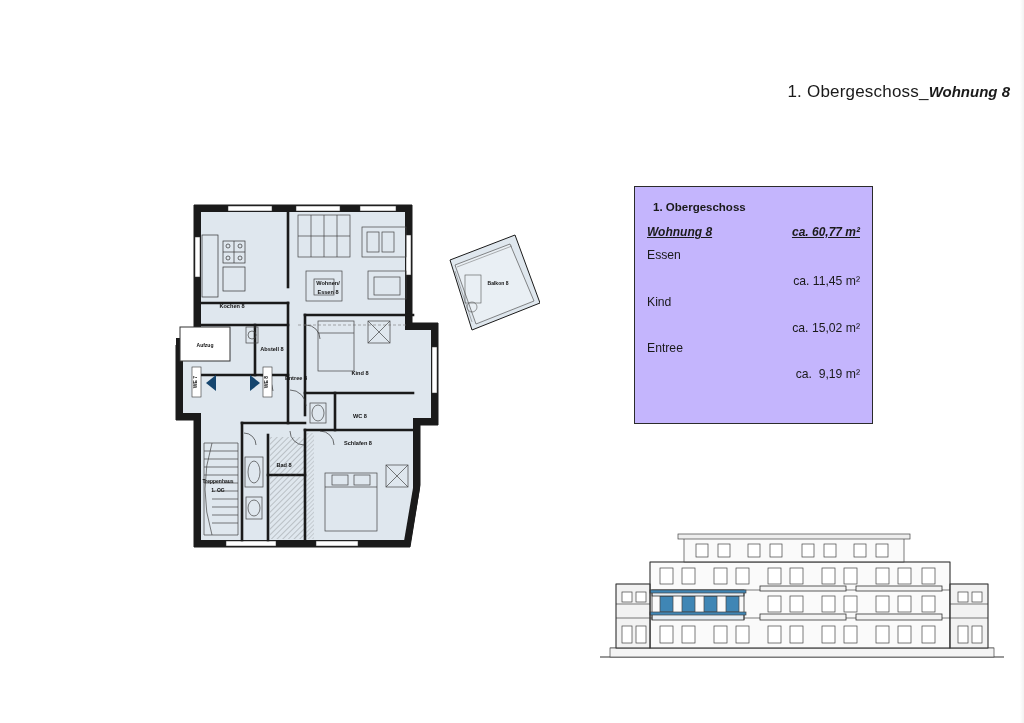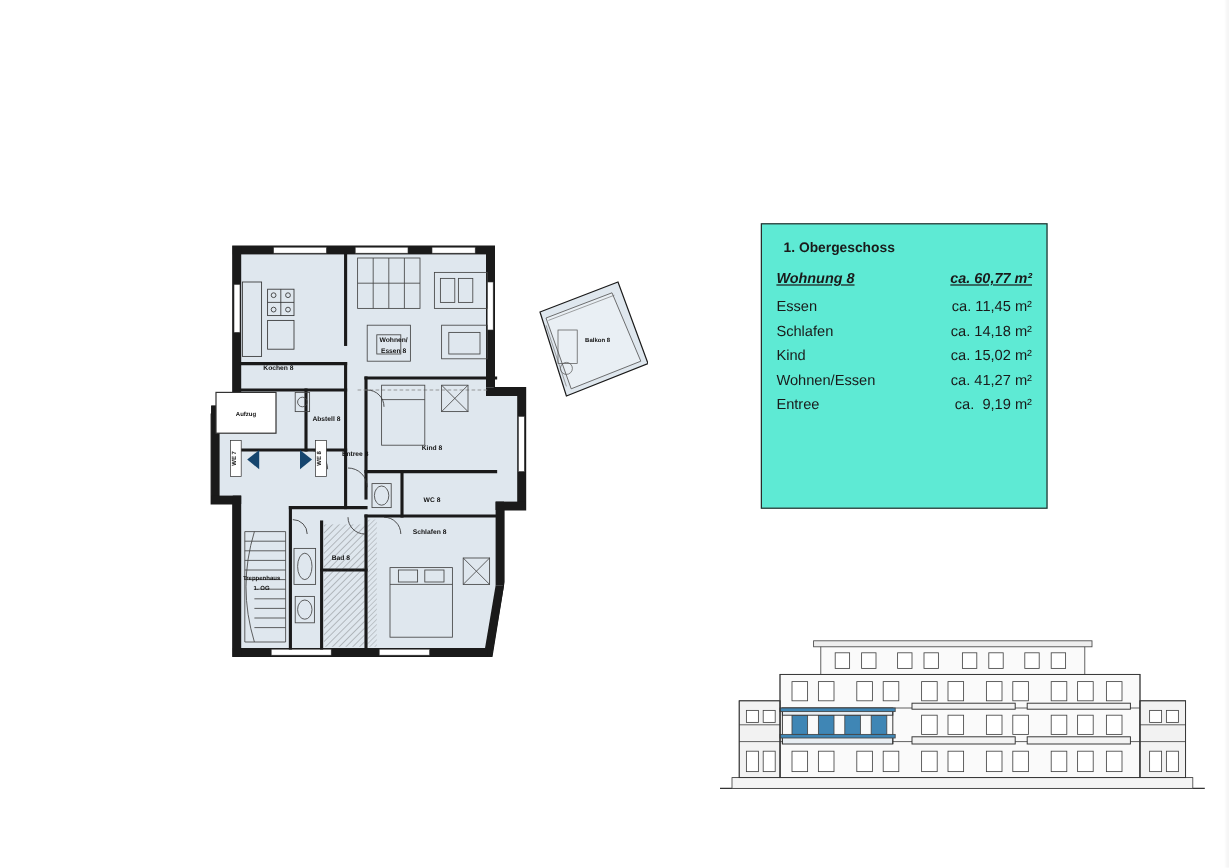--- a/index.html
+++ b/index.html
@@ -44,21 +44,21 @@
 
   
   .legend {
     position: absolute;
     left: 634px;
     top: 186px;
     width: 239px;
     height: 238px;
     border: 1px solid #2b2b2b;
     box-sizing: border-box;
-    background: #5eead4;
+    background: #c4b5fd;
     padding: 10px 12px 0 12px;
   }
   .legend-head {
     font-size: 11.5px;
     font-weight: bold;
     margin: 4px 0 12px 6px;
   }
   .legend-unit {
     display: flex;
     justify-content: space-between;
@@ -73,20 +73,21 @@
   .legend-row {
     display: flex;
     justify-content: space-between;
     font-size: 12.2px;
     line-height: 20.5px;
   }
   .legend-row .lbl { white-space: nowrap; }
   .legend-row .val {
     white-space: pre;
     font-variant-numeric: tabular-nums;
+    margin-top: 26px;
   }
 
   
   .plan {
     position: absolute;
     left: 120px;
     top: 175px;
     width: 420px;
     height: 420px;
   }
@@ -130,20 +131,23 @@
     right: 0; top: 0;
     width: 4px; height: 723px;
     background: linear-gradient(to right, rgba(0,0,0,0.0), rgba(0,0,0,0.05));
   }
 </style>
 </head>
 <body>
 
 <div class="page">
 
+  <div class="title-block">
+    <span class="title-main">1. Obergeschoss_</span><span class="title-sub">Wohnung 8</span>
+  </div>
 
   <div class="plan">
     <svg width="420" height="420" viewBox="0 0 420 420" xmlns="http://www.w3.org/2000/svg">
       <defs>
         <pattern id="hatch" width="4" height="4" patternUnits="userSpaceOnUse" patternTransform="rotate(45)">
           <line x1="0" y1="0" x2="0" y2="4" stroke="#333" stroke-width="0.8"></line>
         </pattern>
         <pattern id="hatch2" width="3" height="3" patternUnits="userSpaceOnUse" patternTransform="rotate(45)">
           <line x1="0" y1="0" x2="0" y2="3" stroke="#444" stroke-width="0.6"></line>
         </pattern>
@@ -339,30 +343,22 @@
     <div class="legend-head">1. Obergeschoss</div>
     <div class="legend-unit">
       <span>Wohnung 8</span>
       <span>ca. 60,77 m²</span>
     </div>
     <div class="legend-row">
       <span class="lbl">Essen</span>
       <span class="val">ca. 11,45 m²</span>
     </div>
     <div class="legend-row">
-      <span class="lbl">Schlafen</span>
-      <span class="val">ca. 14,18 m²</span>
-    </div>
-    <div class="legend-row">
       <span class="lbl">Kind</span>
       <span class="val">ca. 15,02 m²</span>
-    </div>
-    <div class="legend-row">
-      <span class="lbl">Wohnen/Essen</span>
-      <span class="val">ca. 41,27 m²</span>
     </div>
     <div class="legend-row">
       <span class="lbl">Entree</span>
       <span class="val">ca.  9,19 m²</span>
     </div>
   </div>
 
   <div class="elevation">
     <svg width="420" height="150" viewBox="0 0 420 150" xmlns="http://www.w3.org/2000/svg">
       <g stroke="#444" stroke-width="0.7" fill="none">

